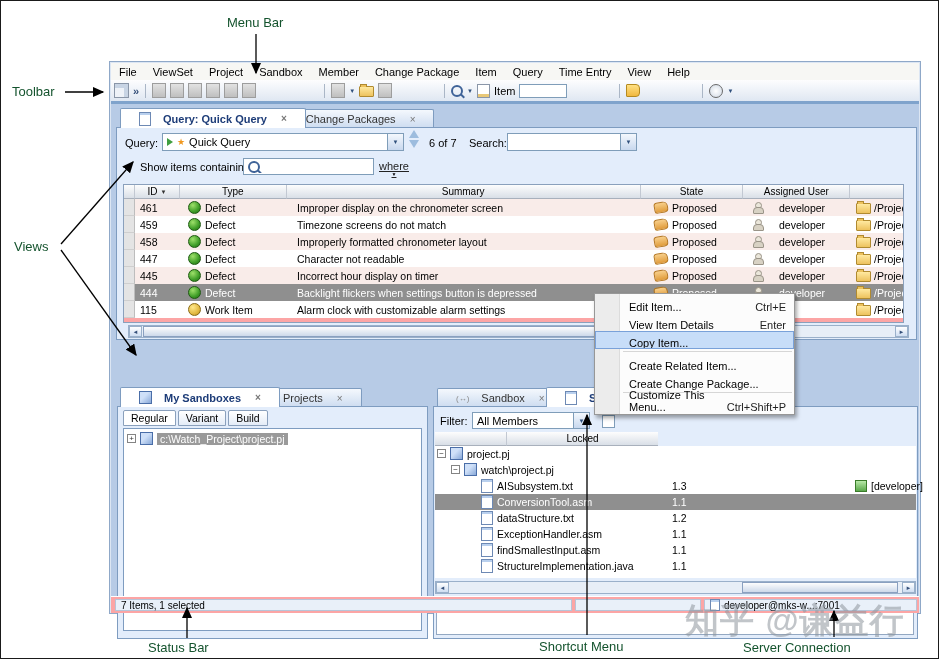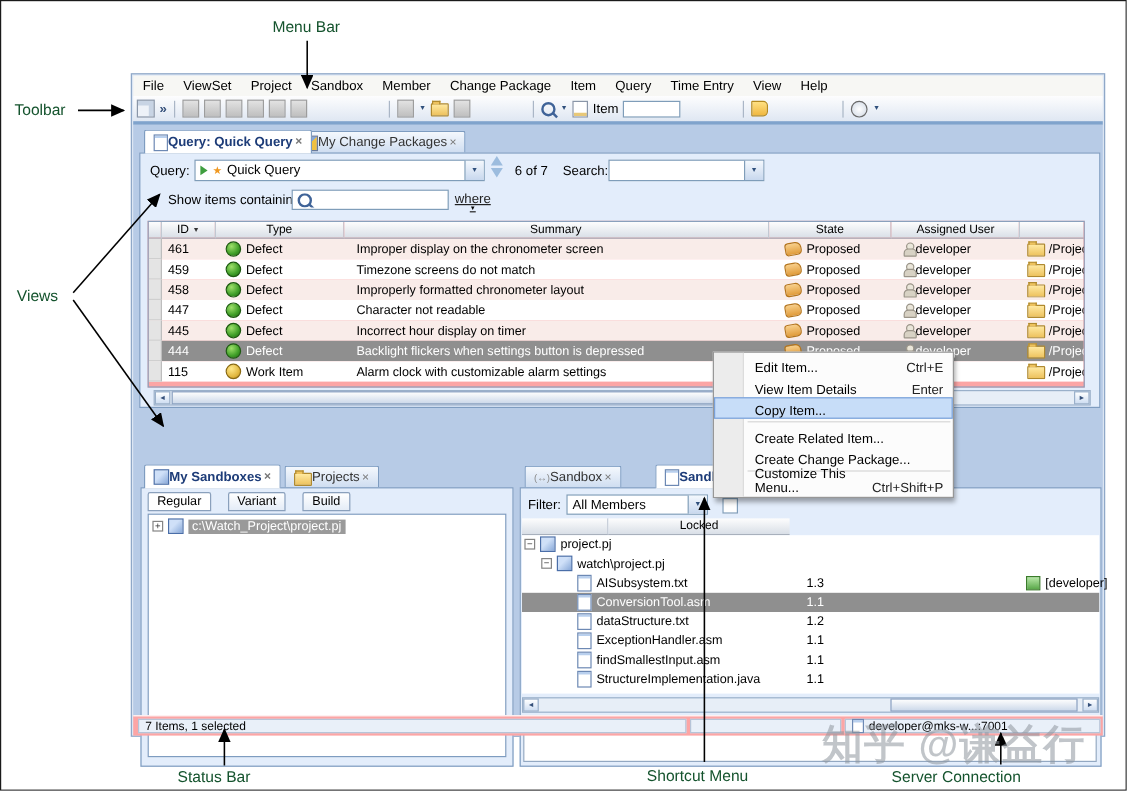--- a/index.html
+++ b/index.html
@@ -53,21 +53,21 @@
   .i-greenarr{width:0;height:0;border-top:4px solid transparent;border-bottom:4px solid transparent;border-left:6px solid #3f9e3f;flex:none}
   .i-star{color:#f09820;font-size:9px;line-height:9px;flex:none}
   .i-expander{width:9px;height:9px;background:#fff;border:1px solid #848484;font-size:8px;line-height:7px;
          text-align:center;color:#333;flex:none;box-sizing:border-box}
   .i-check{width:11px;height:11px;background:#fff;border:1px solid #7f9db9;flex:none}
   .i-fed{font-size:8px;color:#8a8a8a;flex:none}
   .ddglyph{font-size:6px;color:#30507c;line-height:6px}
   .sortglyph{font-size:6px;color:#333;margin-left:3px}
 
   
-  .tab{position:absolute;height:18px;display:flex;align-items:center;gap:0;padding:0 7px;
+  .tab{position:absolute;height:18px;display:flex;align-items:center;gap:12px;padding:0 18px;
        border:1px solid #7e9cc0;border-bottom:none;border-radius:2px 2px 0 0;
        background:linear-gradient(#f4f8fd,#cddcf0);color:#333;white-space:nowrap}
   .tab.active{background:#fff;font-weight:bold;color:#1d3c78;height:19px;z-index:2}
   .tab .x{color:#777;font-size:10px;margin-left:2px}
 
   .panel-body{position:absolute;left:0;right:0;top:19px;bottom:0;background:#e3edfb;border:1px solid #7e9cc0;box-sizing:border-box}
 
   
   .combo{position:absolute;background:#fff;border:1px solid #7f9db9;display:flex;align-items:center;box-sizing:border-box}
   .combo .val{flex:1;display:flex;align-items:center;gap:4px;padding:0 4px;overflow:hidden;white-space:nowrap}
@@ -85,33 +85,33 @@
       display:flex;align-items:center;justify-content:center;font-size:10px;box-sizing:border-box}
   .trow{display:flex;height:17px;align-items:center;font-size:10.5px;background:#fff}
   .trow.pink{background:#f9ece9}
   .trow.sel{background:#8f8f8f;color:#fff}
   .c-g{width:11px;align-self:stretch;background:#e4e4e4;border-right:1px solid #bdbdbd;border-bottom:1px solid #cfcfcf;box-sizing:border-box;flex:none}
   .trow.sel .c-g{background:#e4e4e4}
   .c-id{width:45px;padding-left:5px;box-sizing:border-box;flex:none}
   .c-type{width:107px;display:flex;gap:4px;align-items:center;padding-left:8px;box-sizing:border-box;flex:none}
   .c-sum{width:355px;padding-left:10px;box-sizing:border-box;white-space:nowrap;overflow:hidden;flex:none}
   .c-state{width:103px;display:flex;gap:4px;align-items:center;padding-left:12px;box-sizing:border-box;flex:none}
-  .c-user{width:107px;display:flex;gap:0;align-items:flex-end;padding-left:8px;box-sizing:border-box;flex:none}
+  .c-user{width:107px;display:flex;gap:16px;align-items:flex-end;padding-left:8px;box-sizing:border-box;flex:none}
   .c-proj{width:53px;display:flex;gap:3px;align-items:center;padding-left:4px;box-sizing:border-box;white-space:nowrap;overflow:hidden;flex:none}
 
   
   .hscroll{position:absolute;background:#e7eef7;border:1px solid #9ab0ca;box-sizing:border-box}
   .hscroll .sbtn{position:absolute;top:0;bottom:0;width:13px;background:linear-gradient(#fff,#cfdef2);
                  border:1px solid #9ab0ca;display:flex;align-items:center;justify-content:center;
                  font-size:6px;color:#35507a;box-sizing:border-box}
   .hscroll .thumb{position:absolute;top:0;bottom:0;background:linear-gradient(#fdfdfd,#cdd9ea);border:1px solid #8aa0c0;box-sizing:border-box}
 
   
   .stab{display:inline-block;border:1px solid #8aa0bc;background:linear-gradient(#fff,#e4ecf7);
-        padding:1px 7px;font-size:10.5px;margin-right:14px;border-radius:2px 2px 0 0}
+        padding:1px 7px;font-size:10.5px;margin-right:2px;border-radius:2px 2px 0 0}
   .stab.active{background:#fff}
 
   
   .treebox{position:absolute;background:#fff;border:1px solid #7e9cc0;box-sizing:border-box}
   .titem{position:absolute;display:flex;align-items:center;gap:4px;font-size:10.5px}
   .selbar{background:#9a9a9a;color:#fff;padding:0 3px}
 
   .mh{display:flex;height:14px;position:absolute}
   .mrow{position:relative;height:16px;font-size:10.5px}
   .mrow.sel{background:#8f8f8f;color:#fff}

